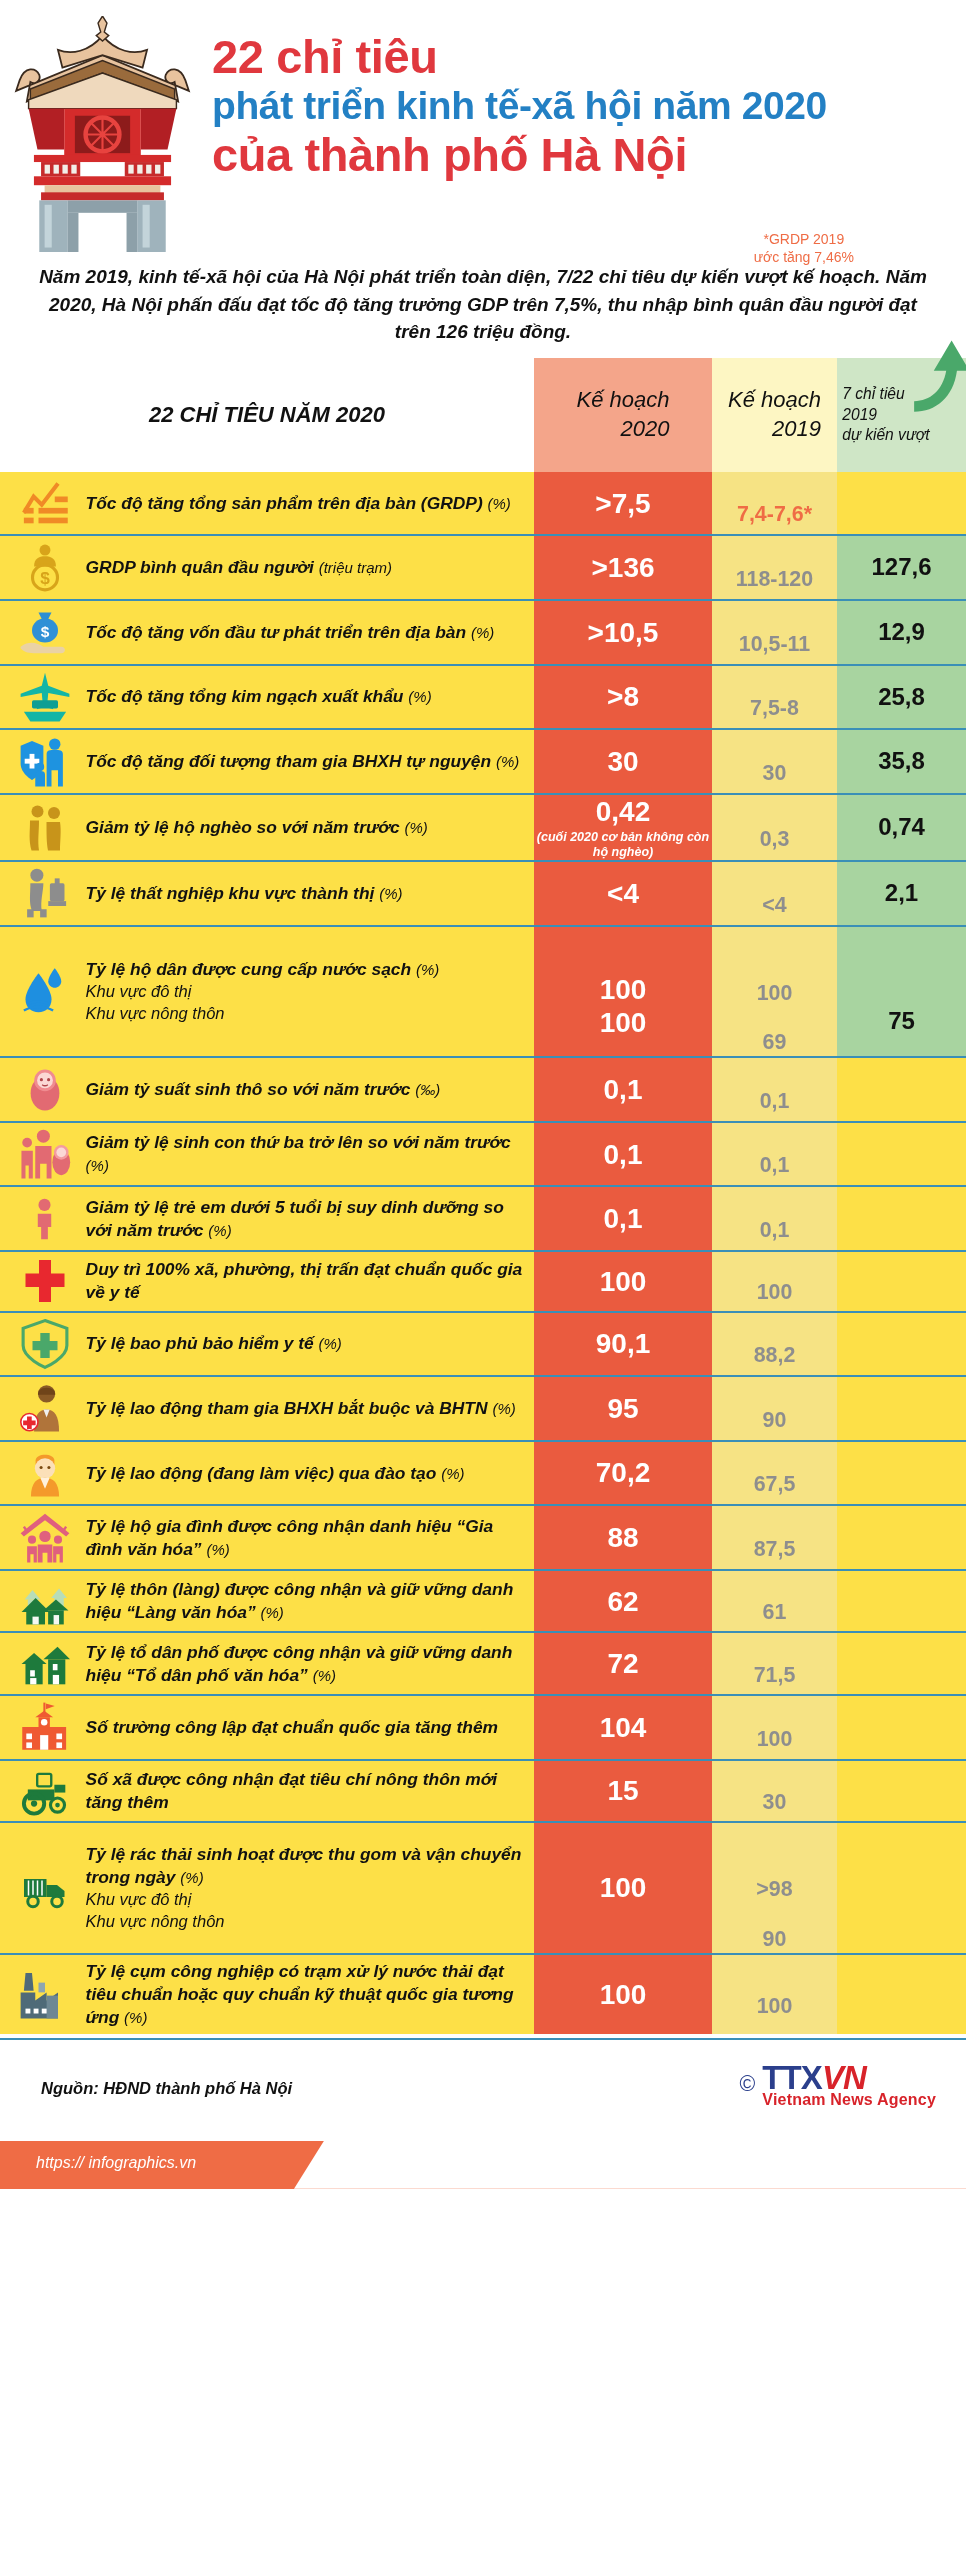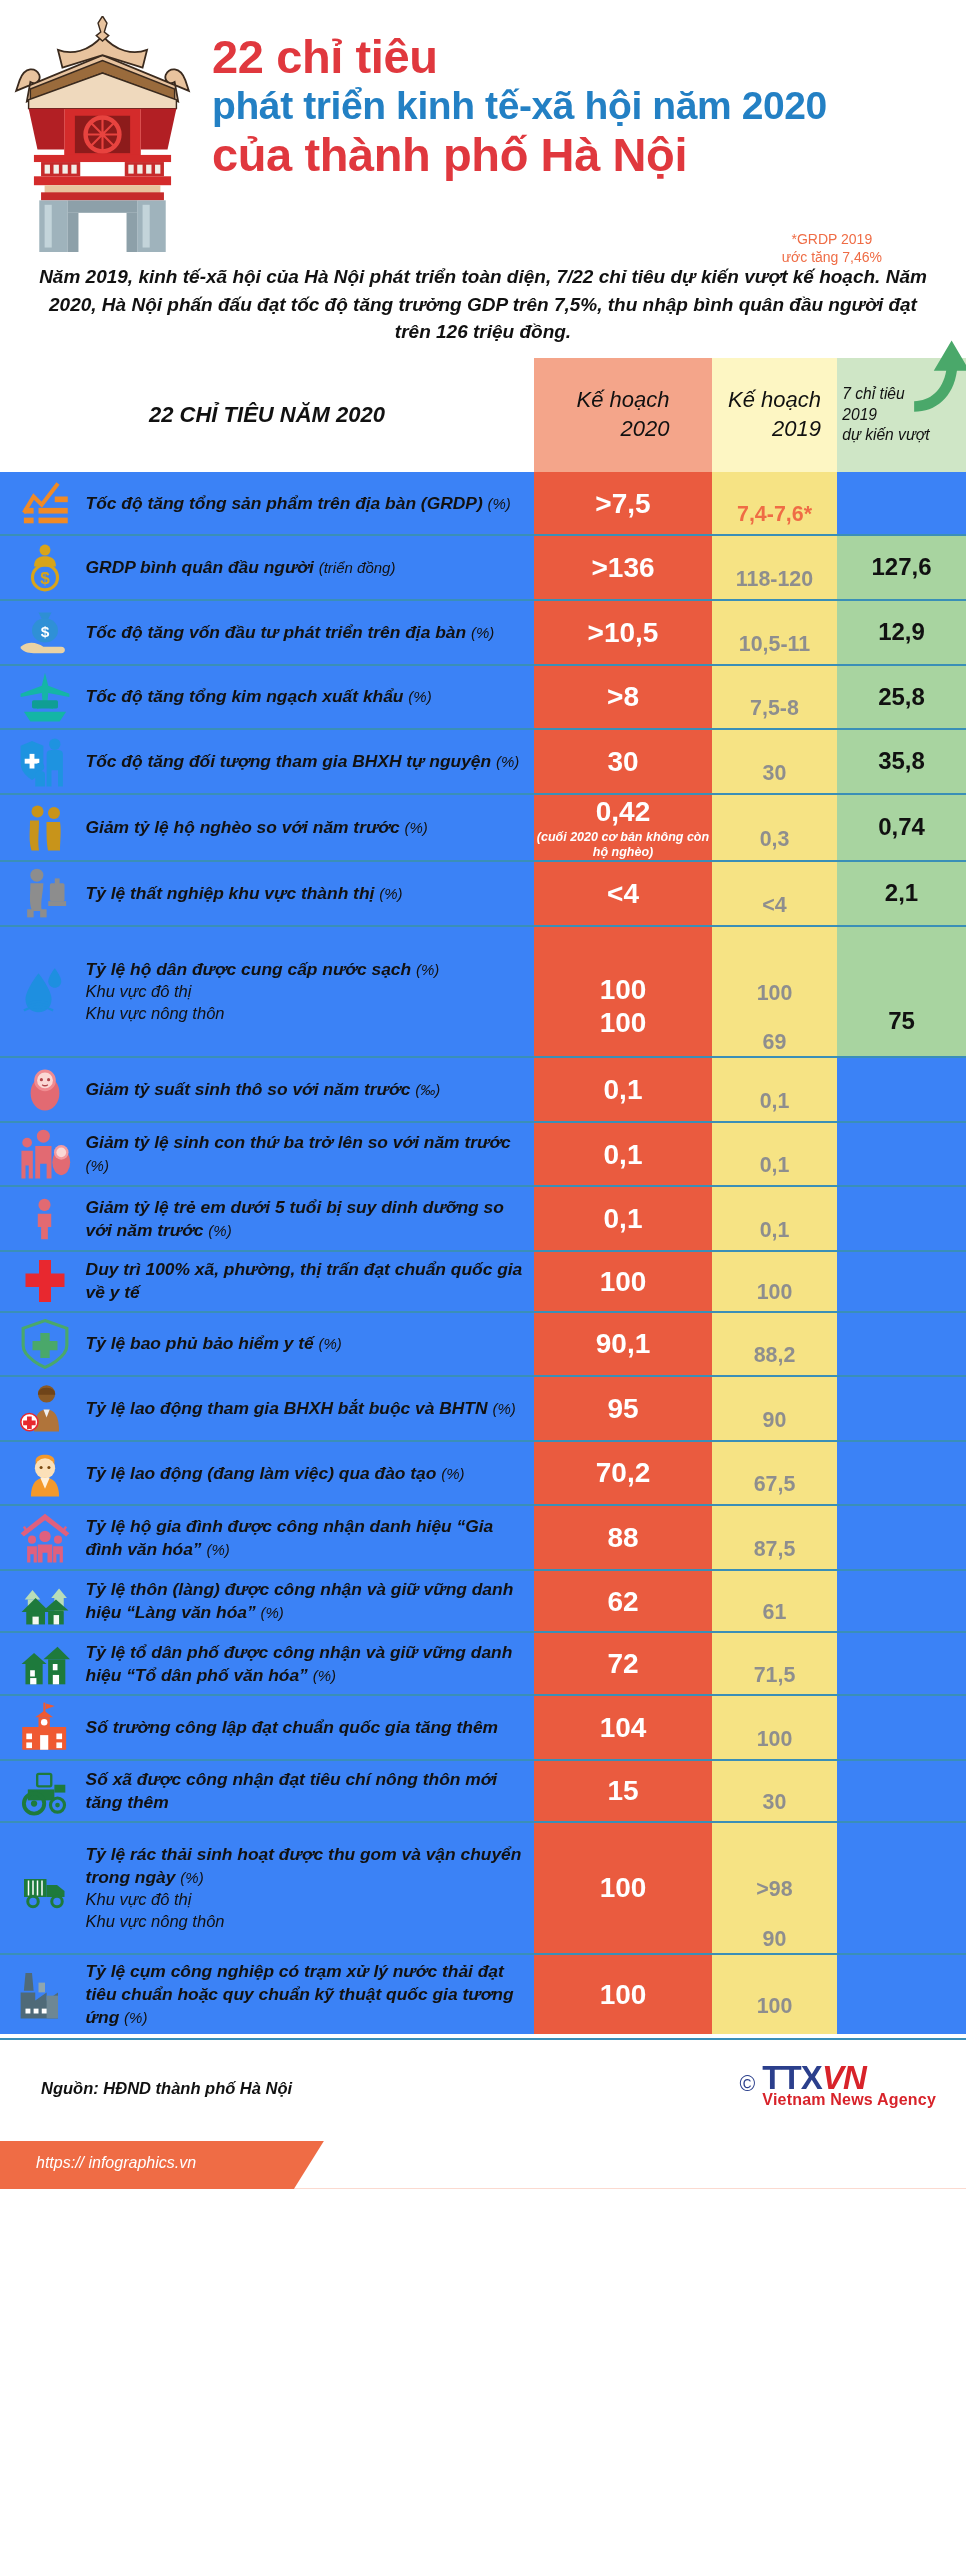--- a/index.html
+++ b/index.html
@@ -20,31 +20,31 @@
   .t3 { font-size:47px; color:#e0383e; margin-top:3.6px; }
 
   .lede {
     margin:5.3px 37px 0 37px;
     text-align:center;
     font-style:italic; font-weight:bold;
     font-size:19px; line-height:1.44; color:#111;
   }
 
   .grdp-note {
-    position:absolute; right:84px; top:230px;
+    position:absolute; right:112px; top:230px;
     text-align:center; color:#ef6c45;
     font-size:14px; line-height:1.3; font-weight:normal;margin-left:33px;
   }
 
   
   .table { position:relative; margin-top:12.5px; }
 
   
   .row { position:relative; display:flex; align-items:stretch;
-         border-top:2.2px solid #3a8fb7; background:#3b82f6; }
+         border-top:2.2px solid #3a8fb7; background:#fde047; }
   .row:first-child { border-top:none; }
 
   .c-label { width:534px; display:flex; align-items:center; padding:5.3px 9px 5.3px 3.6px; }
   .c-icon  { width:82px; min-width:82px; display:flex; align-items:center; justify-content:center; }
   .c-text  { flex:1; font-style:italic; font-weight:bold; font-size:17.4px;
              line-height:1.32; color:#111; }
   .c-text .unit { font-weight:normal; font-size:15px; font-style:italic; }
   .c-text .sub  { font-weight:normal; font-size:16.5px; font-style:italic; display:block; }
 
   .c-2020 { width:178px; min-width:178px; background:#ea5b3f;
@@ -217,21 +217,21 @@
       <div class="row">
         <div class="c-label">
           <div class="c-icon">
             <svg viewBox="0 0 64 64" width="50" height="52">
               <circle cx="32" cy="9" r="7" fill="#d8a41a"></circle>
               <path d="M18 30 C18 20 24 17 32 17 C40 17 46 20 46 30 Z" fill="#d8a41a"></path>
               <circle cx="32" cy="44" r="16" fill="none" stroke="#d8a41a" stroke-width="4"></circle>
               <text x="32" y="53" font-size="22" font-weight="bold" fill="#d8a41a" text-anchor="middle" font-family="'Liberation Sans',sans-serif">$</text>
             </svg>
           </div>
-          <div class="c-text"><span>GRDP bình quân đầu người</span> <span class="unit">(triển đồng)</span></div>
+          <div class="c-text"><span>GRDP bình quân đầu người</span> <span class="unit">(triệu trạm)</span></div>
         </div>
         <div class="c-2020">
           <div class="v-main">&gt;136</div>
         </div>
         <div class="c-2019">
           <div class="v-2019">118-120</div>
         </div>
         <div class="c-exc on">
           <div class="v-exc">127,6</div>
         </div>

